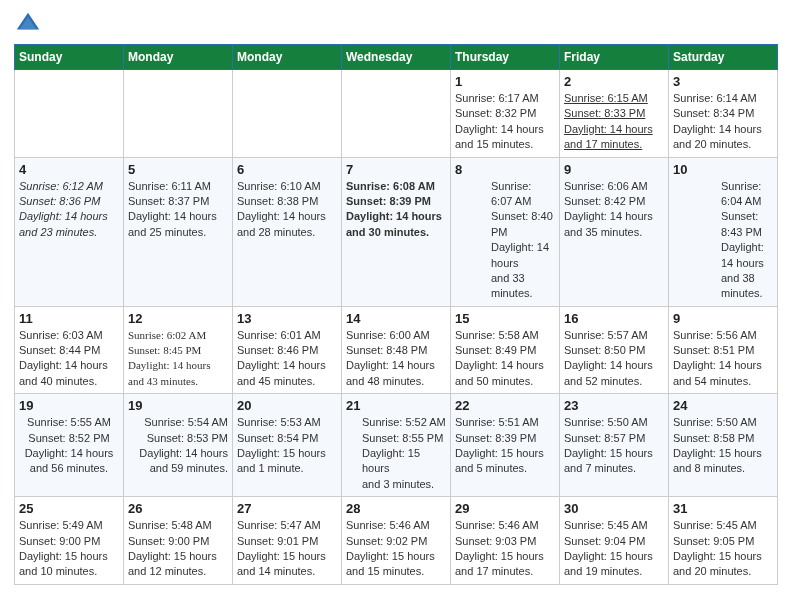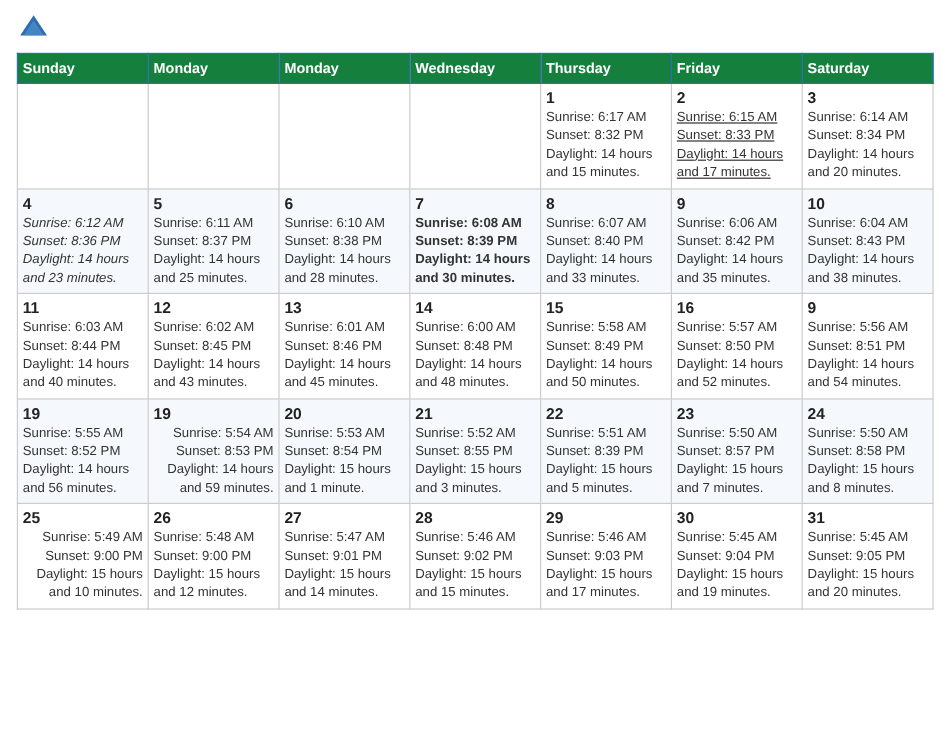--- a/index.html
+++ b/index.html
@@ -185,51 +185,51 @@
           </td>
           <td>
             <span class="day-number">7</span>
             <div class="day-detail" style="white-space: pre-line; font-weight: bold;">Sunrise: 6:08 AM
 Sunset: 8:39 PM
 Daylight: 14 hours
 and 30 minutes.</div>
           </td>
           <td>
             <span class="day-number">8</span>
-            <div class="day-detail" style="white-space: pre-line;">Sunrise: 6:07 AM
+            <div class="day-detail" style="white-space: pre-line; margin-left: 36px;">Sunrise: 6:07 AM
 Sunset: 8:40 PM
 Daylight: 14 hours
 and 33 minutes.</div>
           </td>
           <td>
             <span class="day-number">9</span>
             <div class="day-detail" style="white-space: pre-line;">Sunrise: 6:06 AM
 Sunset: 8:42 PM
 Daylight: 14 hours
 and 35 minutes.</div>
           </td>
           <td>
             <span class="day-number">10</span>
-            <div class="day-detail" style="white-space: pre-line;">Sunrise: 6:04 AM
+            <div class="day-detail" style="white-space: pre-line; margin-left: 48px;">Sunrise: 6:04 AM
 Sunset: 8:43 PM
 Daylight: 14 hours
 and 38 minutes.</div>
           </td>
         </tr>
         <tr>
           <td>
             <span class="day-number">11</span>
             <div class="day-detail" style="white-space: pre-line;">Sunrise: 6:03 AM
 Sunset: 8:44 PM
 Daylight: 14 hours
 and 40 minutes.</div>
           </td>
           <td>
             <span class="day-number">12</span>
-            <div class="day-detail" style="white-space: pre-line;">Sunrise: 6:02 AM
+            <div class="day-detail" style="white-space: pre-line; font-family: Liberation Serif, serif;">Sunrise: 6:02 AM
 Sunset: 8:45 PM
 Daylight: 14 hours
 and 43 minutes.</div>
           </td>
           <td>
             <span class="day-number">13</span>
             <div class="day-detail" style="white-space: pre-line;">Sunrise: 6:01 AM
 Sunset: 8:46 PM
 Daylight: 14 hours
 and 45 minutes.</div>
@@ -259,42 +259,42 @@
             <span class="day-number">9</span>
             <div class="day-detail" style="white-space: pre-line;">Sunrise: 5:56 AM
 Sunset: 8:51 PM
 Daylight: 14 hours
 and 54 minutes.</div>
           </td>
         </tr>
         <tr>
           <td>
             <span class="day-number">19</span>
-            <div class="day-detail" style="white-space: pre-line;">Sunrise: 5:55 AM
+            <div class="day-detail" style="white-space: pre-line; text-align: center;">Sunrise: 5:55 AM
 Sunset: 8:52 PM
 Daylight: 14 hours
 and 56 minutes.</div>
           </td>
           <td>
             <span class="day-number">19</span>
             <div class="day-detail" style="white-space: pre-line; text-align: right;">Sunrise: 5:54 AM
 Sunset: 8:53 PM
 Daylight: 14 hours
 and 59 minutes.</div>
           </td>
           <td>
             <span class="day-number">20</span>
             <div class="day-detail" style="white-space: pre-line;">Sunrise: 5:53 AM
 Sunset: 8:54 PM
 Daylight: 15 hours
 and 1 minute.</div>
           </td>
           <td>
             <span class="day-number">21</span>
-            <div class="day-detail" style="white-space: pre-line;">Sunrise: 5:52 AM
+            <div class="day-detail" style="white-space: pre-line; margin-left: 16px;">Sunrise: 5:52 AM
 Sunset: 8:55 PM
 Daylight: 15 hours
 and 3 minutes.</div>
           </td>
           <td>
             <span class="day-number">22</span>
             <div class="day-detail" style="white-space: pre-line;">Sunrise: 5:51 AM
 Sunset: 8:39 PM
 Daylight: 15 hours
 and 5 minutes.</div>
@@ -310,21 +310,21 @@
             <span class="day-number">24</span>
             <div class="day-detail" style="white-space: pre-line;">Sunrise: 5:50 AM
 Sunset: 8:58 PM
 Daylight: 15 hours
 and 8 minutes.</div>
           </td>
         </tr>
         <tr>
           <td>
             <span class="day-number">25</span>
-            <div class="day-detail" style="white-space: pre-line; text-align: right;">Sunrise: 5:49 AM
+            <div class="day-detail" style="white-space: pre-line;">Sunrise: 5:49 AM
 Sunset: 9:00 PM
 Daylight: 15 hours
 and 10 minutes.</div>
           </td>
           <td>
             <span class="day-number">26</span>
             <div class="day-detail" style="white-space: pre-line;">Sunrise: 5:48 AM
 Sunset: 9:00 PM
 Daylight: 15 hours
 and 12 minutes.</div>

